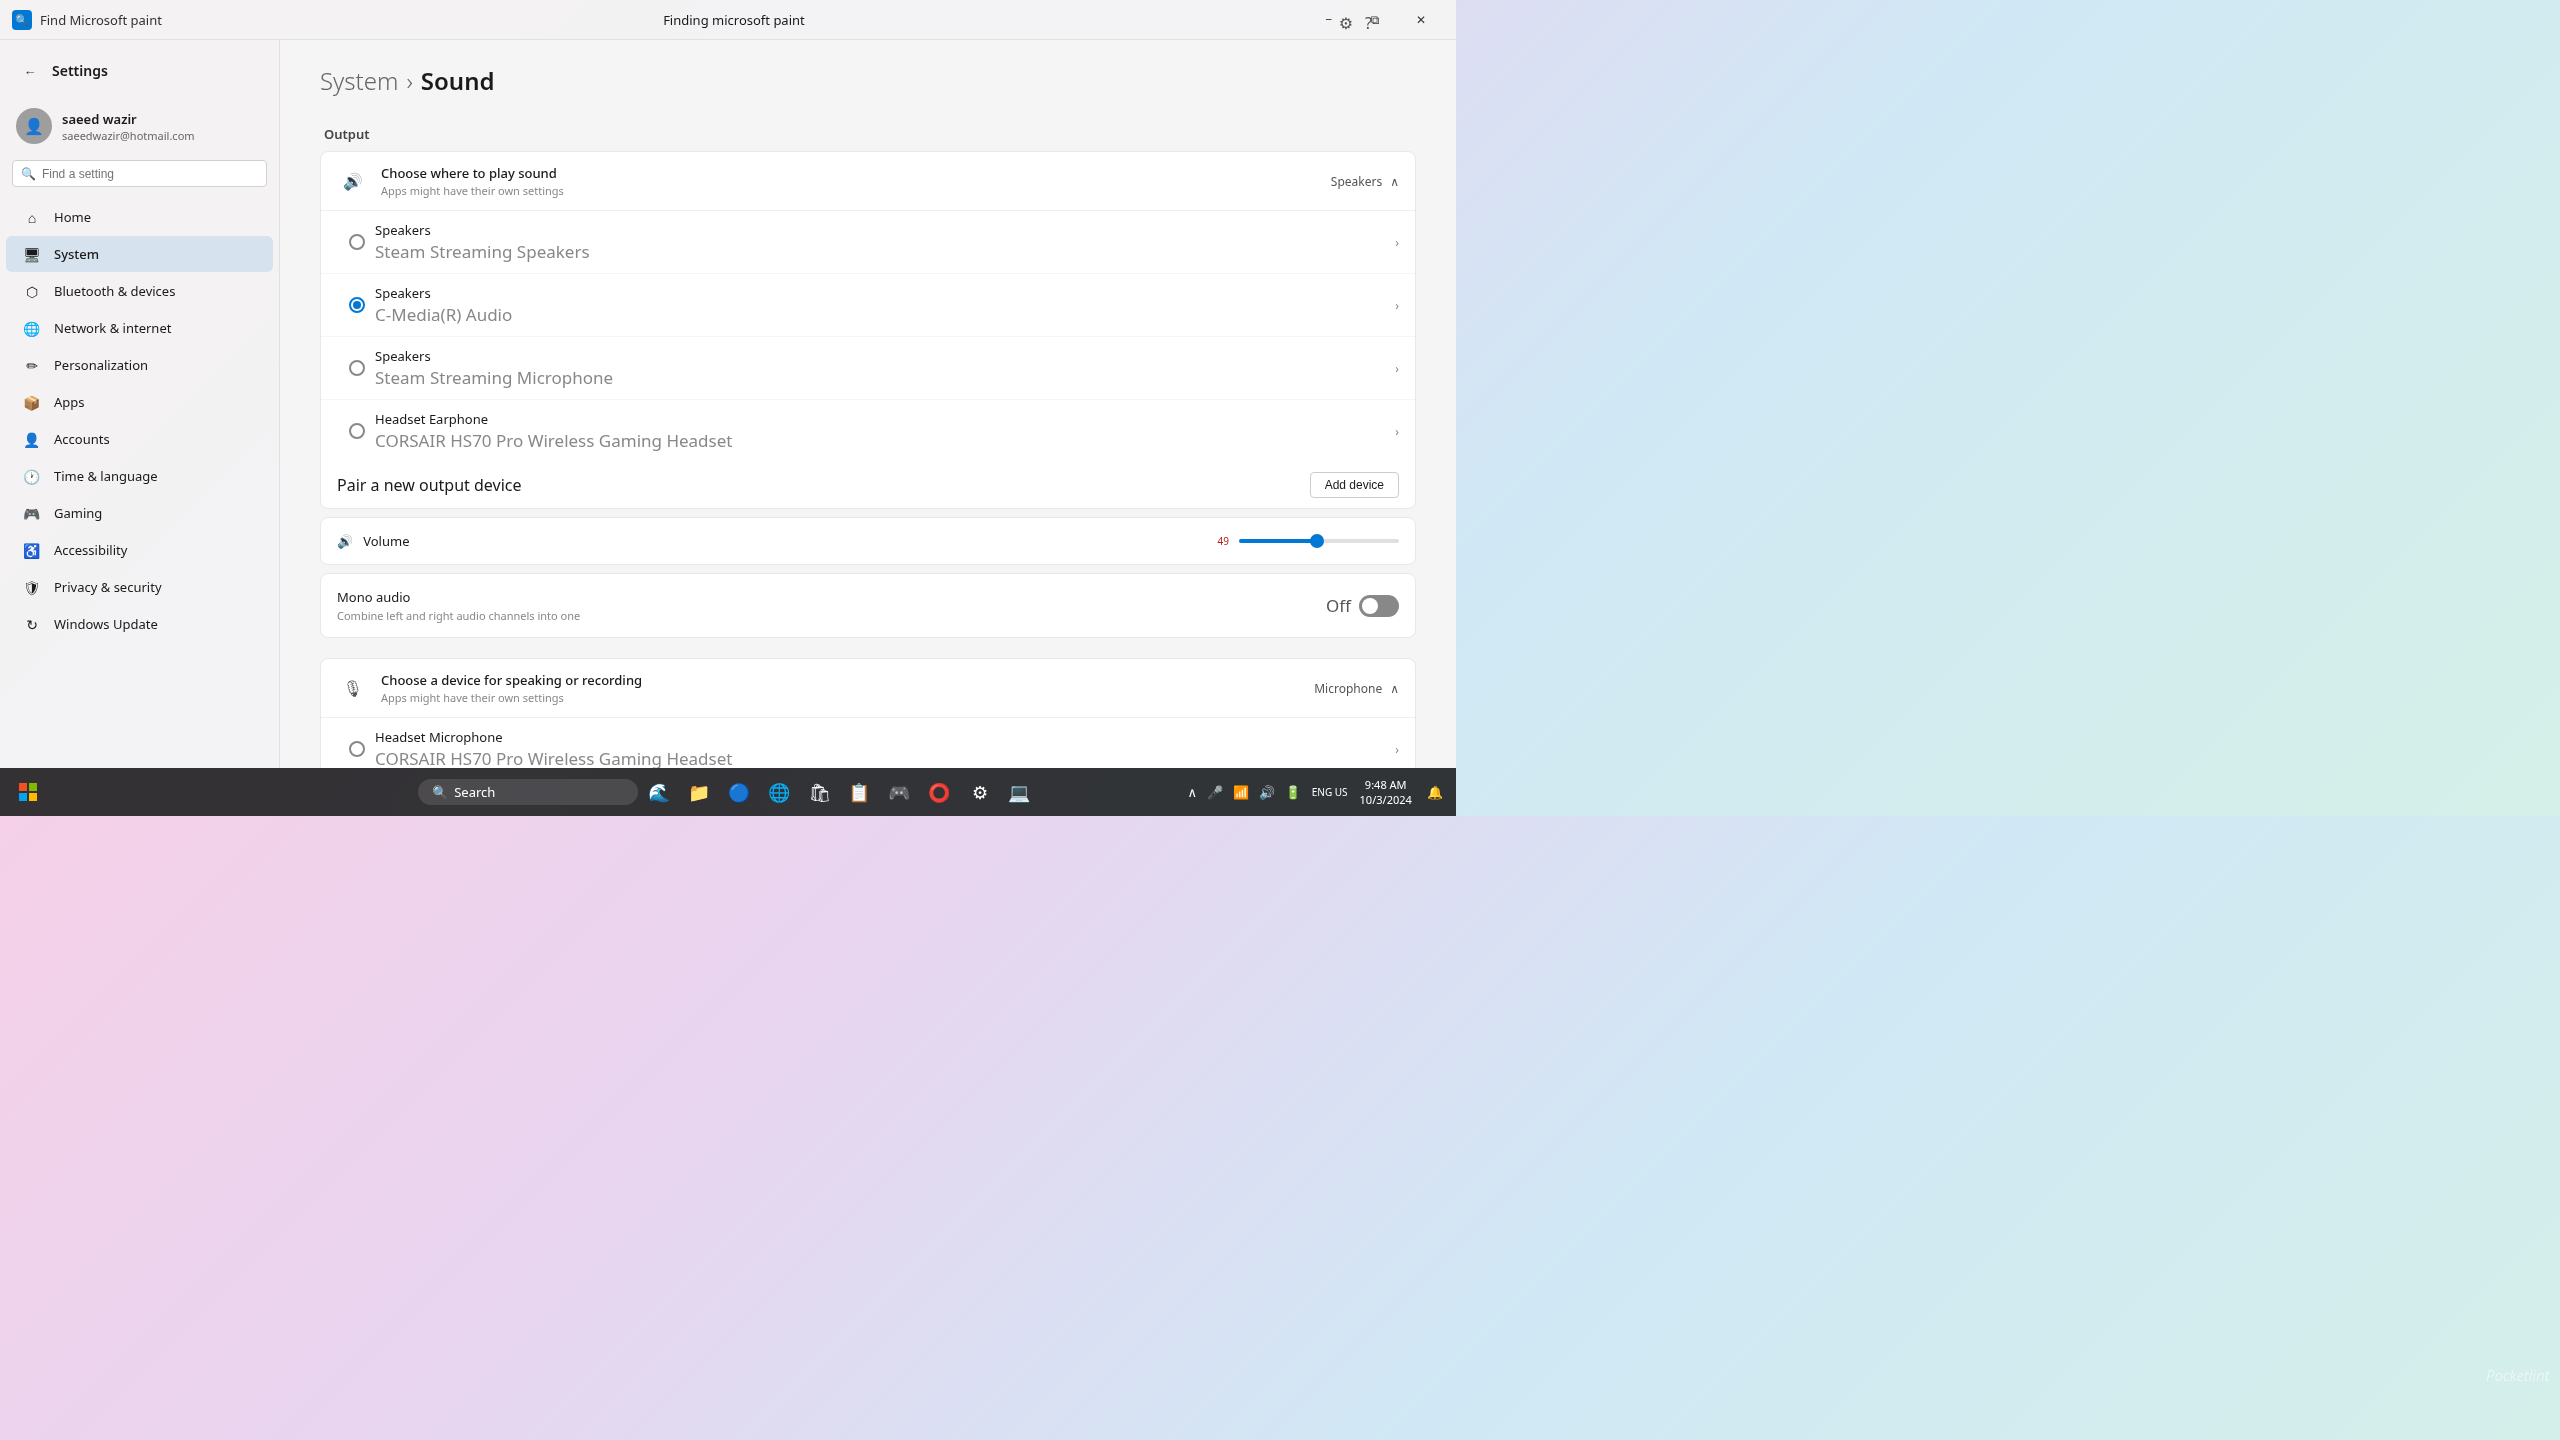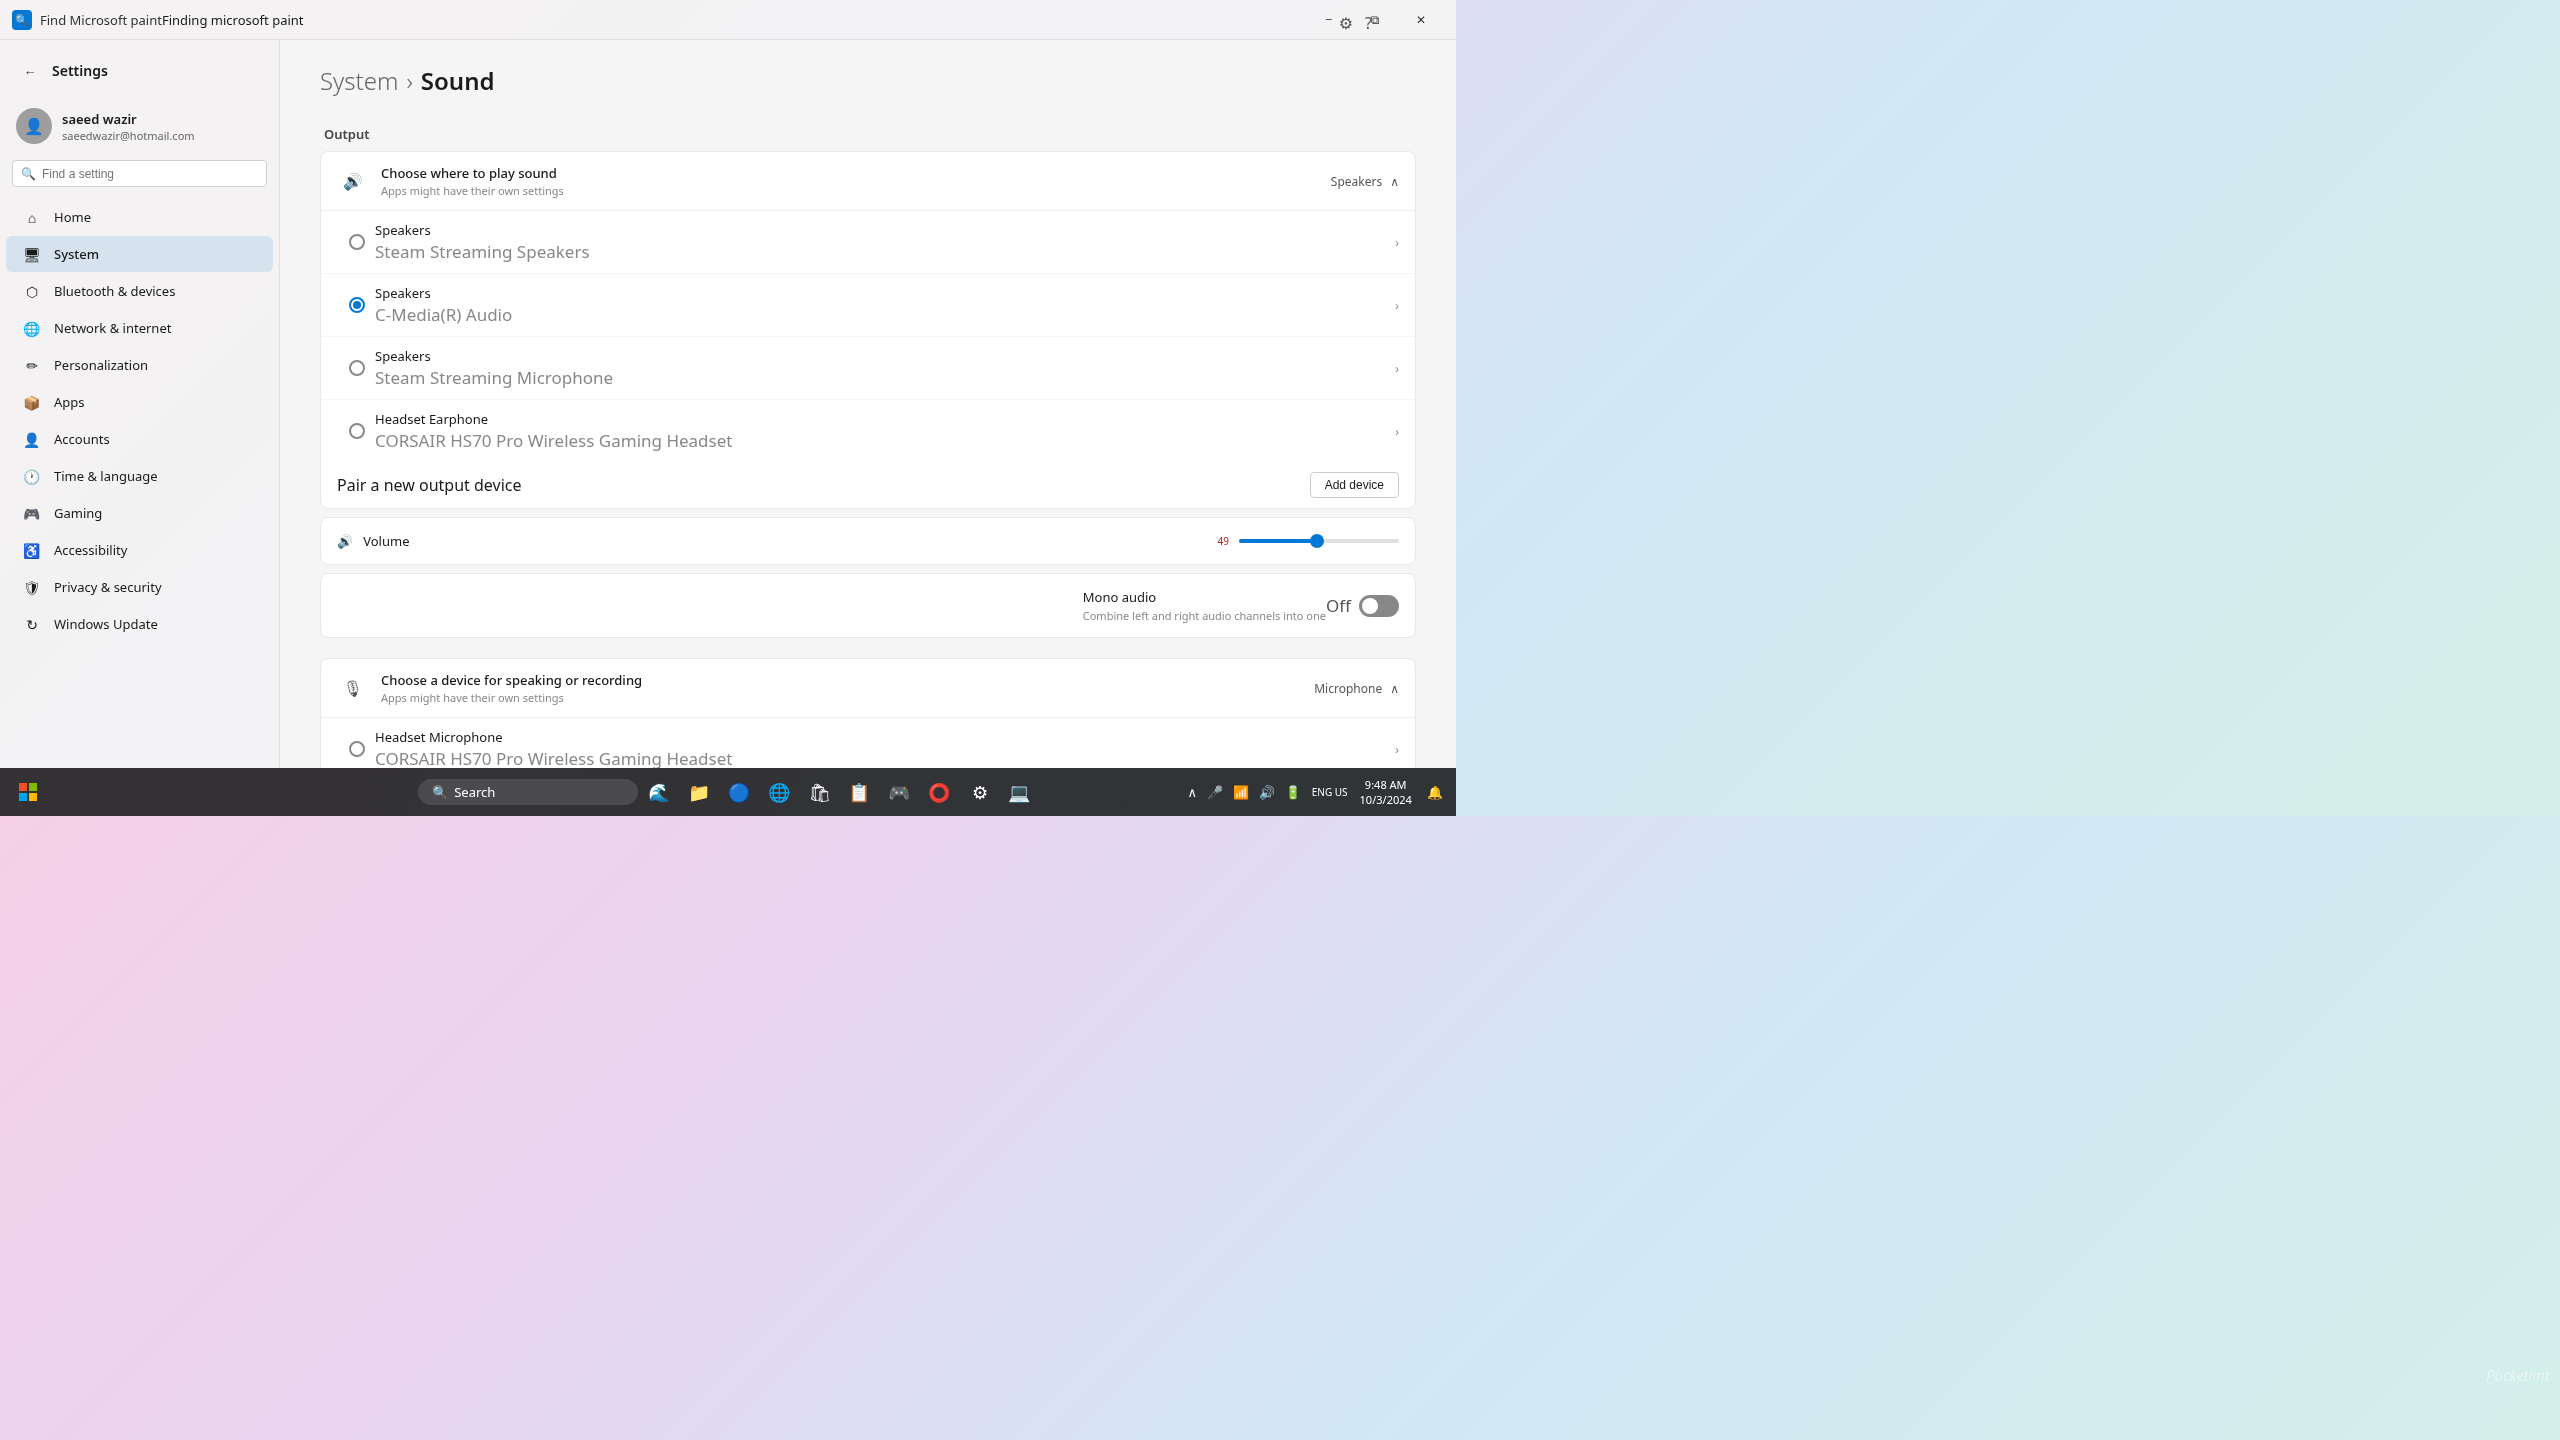--- a/index.html
+++ b/index.html
@@ -73,21 +73,21 @@
       align-items: center;
       padding: 0 12px;
       border-bottom: 1px solid #e0e0e0;
     }
     .titlebar-icon {
       width: 20px; height: 20px; margin-right: 8px;
       background: #0078d4; border-radius: 4px;
       display: flex; align-items: center; justify-content: center;
       color: #fff; font-size: 11px;
     }
-    .titlebar-title { font-size: 13px; color: #1a1a1a; flex: 1; text-align: left; }
+    .titlebar-title { font-size: 13px; color: #1a1a1a; flex: 1; text-align: center; }
     .titlebar-controls { display: flex; gap: 0; margin-left: auto; }
     .titlebar-btn {
       width: 46px; height: 32px;
       display: flex; align-items: center; justify-content: center;
       cursor: pointer; font-size: 12px; color: #333;
       border-radius: 4px;
     }
 
     
     .app-content {
@@ -241,21 +241,21 @@
       border-radius: 2px; position: relative; cursor: pointer;
     }
     .volume-fill { height: 100%; background: #0078d4; border-radius: 2px; position: relative; }
     .volume-thumb {
       width: 14px; height: 14px; border-radius: 50%;
       background: #0078d4; position: absolute;
       right: -7px; top: -5px;
     }
 
     .mono-row {
-      display: flex; align-items: center; justify-content: flex-end;
+      display: flex; align-items: center; justify-content: space-between;
       padding: 14px 16px;
       background: #fff;
       border-radius: 8px;
       border: 1px solid #e8e8e8;
       margin-bottom: 20px;
     }
     .mono-left .title { font-size: 13px; color: #1a1a1a; }
     .mono-left .subtitle { font-size: 11px; color: #888; margin-top: 2px; }
     .toggle-row { display: flex; align-items: center; gap: 8px; }
     .toggle-label { font-size: 17px; color: #555; }

